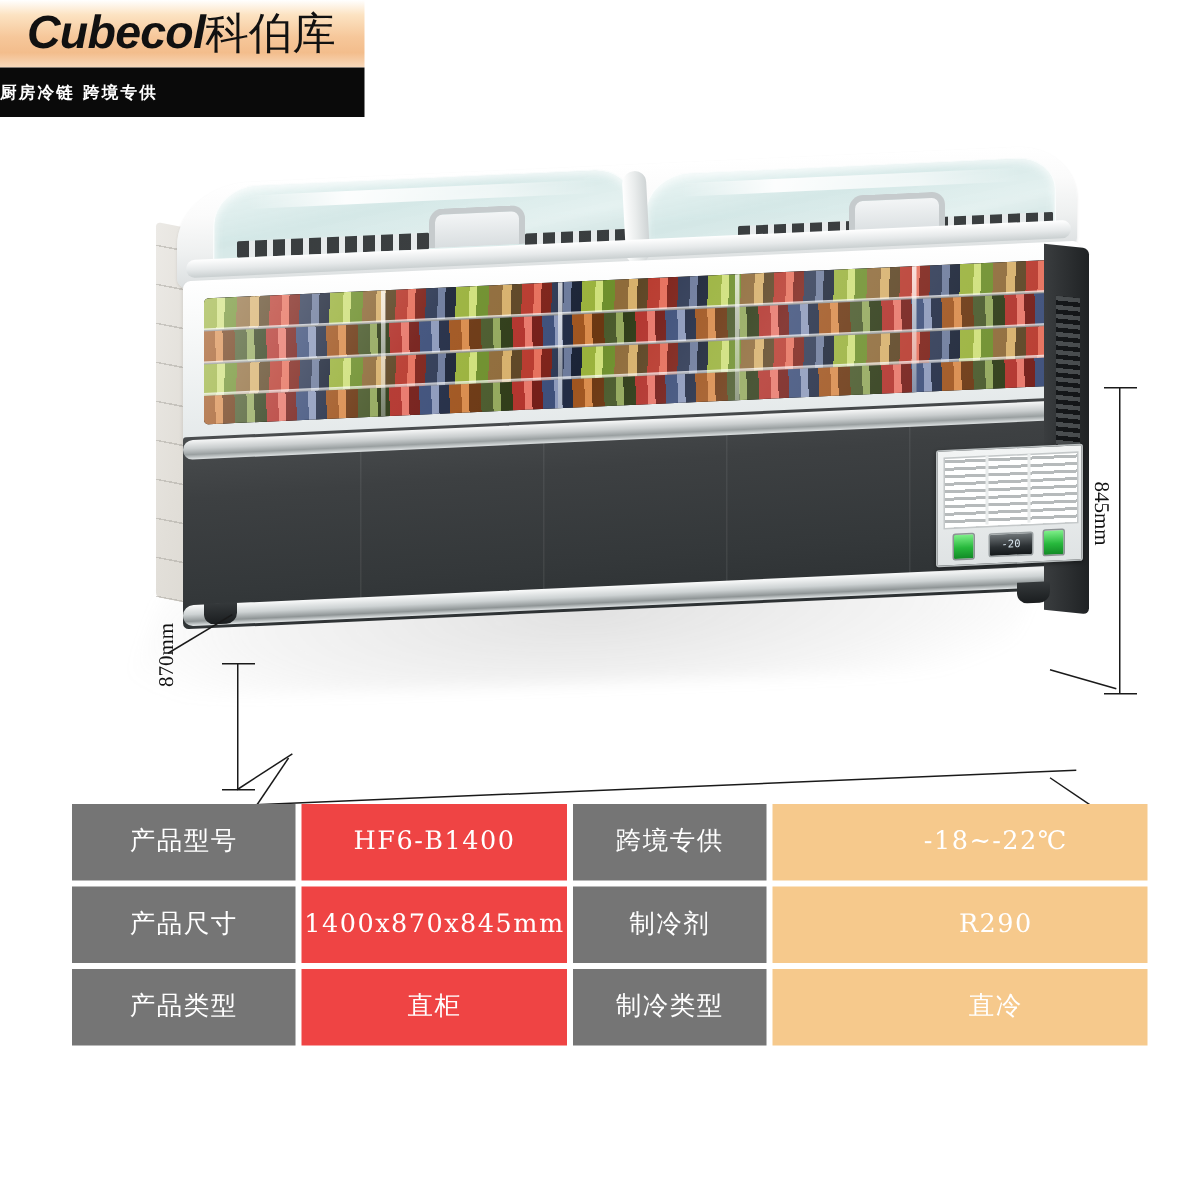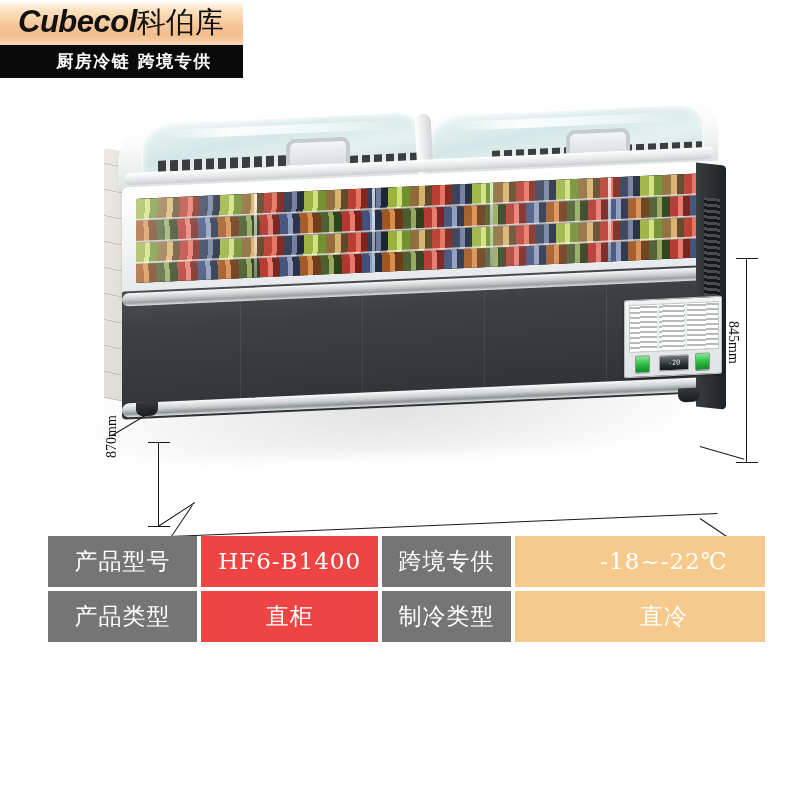--- a/index.html
+++ b/index.html
@@ -30,22 +30,22 @@
   #brand-cn{
     font-family:"DejaVu Sans","Liberation Sans",sans-serif;
     font-style:normal;font-weight:normal;font-size:29px;letter-spacing:0px;
   }
   #brand-bottom{
     position:absolute;left:0;top:45px;width:243px;height:33px;
     background:#0a0a0a;
   }
   #brand-tagline{
     position:absolute;left:0;top:0;width:268px;height:33px;
-    line-height:33px;text-align:center;
-    color:#ffffff;font-size:17px;letter-spacing:1.5px;
+    line-height:33px;text-align:left;
+    color:#ffffff;font-size:11px;letter-spacing:1.5px;
     font-family:"DejaVu Sans","Liberation Sans",sans-serif;
     font-weight:bold;
   }
 
   
   #product-stage{
     position:absolute;left:0;top:86px;width:800px;height:420px;
     background:#ffffff;
   }
 
@@ -308,21 +308,21 @@
   #dim-w-leader-r{left:700px;top:432px;width:34px;height:1px;transform:rotate(34deg);transform-origin:left center;}
 
   
   #spec-table{
     position:absolute;left:48px;top:536px;width:717px;
     display:flex;flex-direction:column;gap:4px;
   }
   .spec-row{display:flex;gap:4px;height:51px;}
   .cell{
     display:flex;align-items:center;justify-content:center;
-    color:#ffffff;font-size:23px;letter-spacing:1px;
+    color:#ffffff;font-size:17px;letter-spacing:1px;
     font-family:"DejaVu Serif","Liberation Serif",serif;
     line-height:1;
   }
   .cell.label{background:#757575;width:160px;}
   .cell.value{background:#ef4444;width:190px;}
   .cell.label2{background:#757575;width:138px;}
   .cell.value2{background:#f6c98c;width:217px;padding-left:48px;}
 </style>
 </head>
 <body>
@@ -431,20 +431,26 @@
 
 <div id="spec-table">
 
   <div class="spec-row">
     <div class="cell label">产品型号</div>
     <div class="cell value">HF6-B1400</div>
     <div class="cell label2">跨境专供</div>
     <div class="cell value2">-18~-22℃</div>
   </div>
 
+  <div class="spec-row">
+    <div class="cell label">产品尺寸</div>
+    <div class="cell value">1400x870x845mm</div>
+    <div class="cell label2">制冷剂</div>
+    <div class="cell value2">R290</div>
+  </div>
 
   <div class="spec-row">
     <div class="cell label">产品类型</div>
     <div class="cell value">直柜</div>
     <div class="cell label2">制冷类型</div>
     <div class="cell value2">直冷</div>
   </div>
 
 </div>
 

